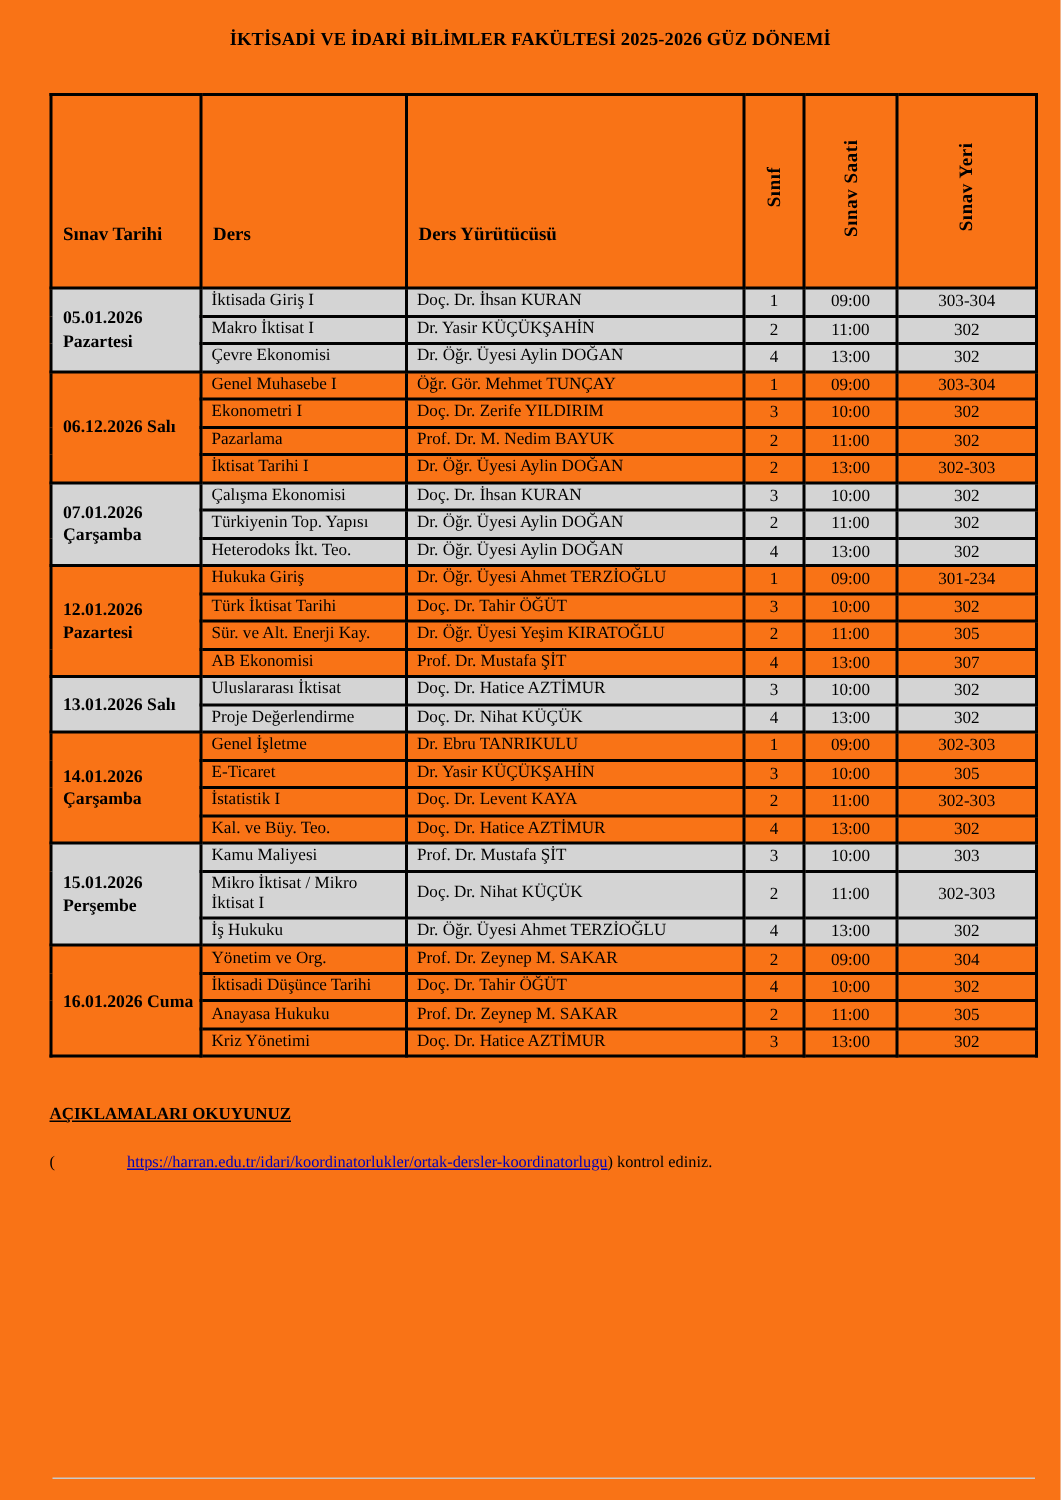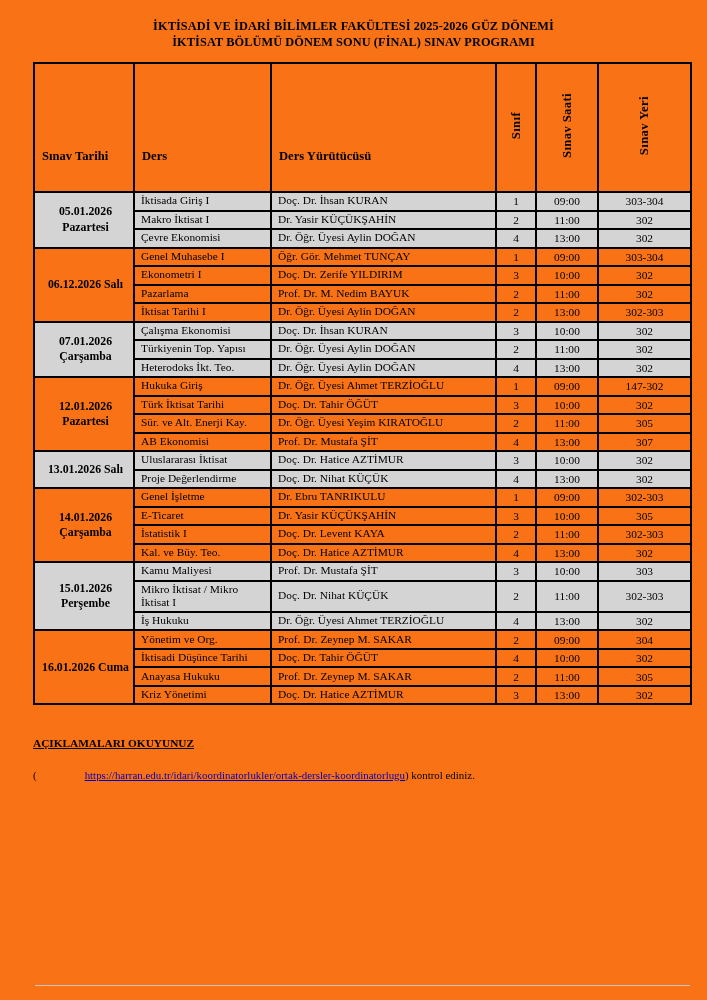--- a/index.html
+++ b/index.html
@@ -54,21 +54,21 @@
     font-size: 12.6px;
     letter-spacing: 0.4px;
     white-space: nowrap;
   }
   tbody td { border-top-width: 1px; border-bottom-width: 1px; }
   tbody tr.grp-start td { border-top-width: 2px; }
   tbody tr.shaded td { background: #d4d4d4; }
   td.date {
     font-weight: bold;
     font-size: 11.8px;
-    text-align: center;
+    text-align: left;
     vertical-align: middle;
     padding: 0 4px 0 7px;
     white-space: pre-line;
     line-height: 1.3;
   }
   td.course, td.instructor {
     text-align: left;
     font-size: 11.4px;
     padding: 1px 6px;
     line-height: 1.2;
@@ -108,21 +108,20 @@
     border-top: 1px solid #c9c9c9;
   }
 </style>
 </head>
 <body>
 
 <div class="page">
 
   <div class="title-block">
     <div>İKTİSADİ VE İDARİ BİLİMLER FAKÜLTESİ 2025-2026 GÜZ DÖNEMİ</div>
-    <div>İKTİSAT BÖLÜMÜ DÖNEM SONU (FİNAL) SINAV PROGRAMI</div>
   </div>
 
   <table class="schedule" id="schedule-table">
     <colgroup>
       <col style="width:100px">
       <col style="width:137px">
       <col style="width:225px">
       <col style="width:40px">
       <col style="width:62px">
       <col style="width:93px">
@@ -219,21 +218,21 @@
         </tr>
       </tbody>
       <tbody>
         <tr class="grp-start">
           <td class="date" rowspan="4">12.01.2026
 Pazartesi</td>
           <td class="course">Hukuka Giriş</td>
           <td class="instructor">Dr. Öğr. Üyesi Ahmet TERZİOĞLU</td>
           <td class="num">1</td>
           <td class="num">09:00</td>
-          <td class="num">147-302</td>
+          <td class="num">301-234</td>
         </tr>
         <tr class="">
           <td class="course">Türk İktisat Tarihi</td>
           <td class="instructor">Doç. Dr. Tahir ÖĞÜT</td>
           <td class="num">3</td>
           <td class="num">10:00</td>
           <td class="num">302</td>
         </tr>
         <tr class="">
           <td class="course">Sür. ve Alt. Enerji Kay.</td>

